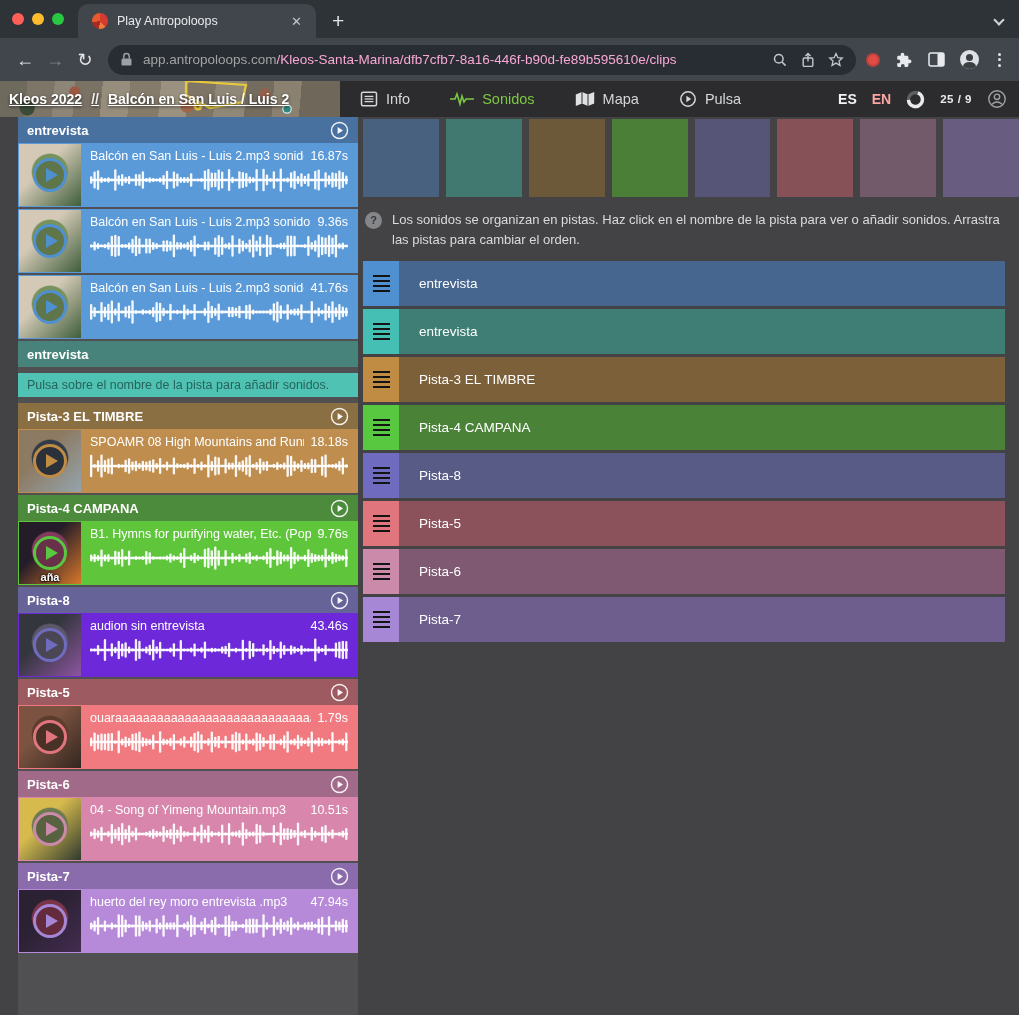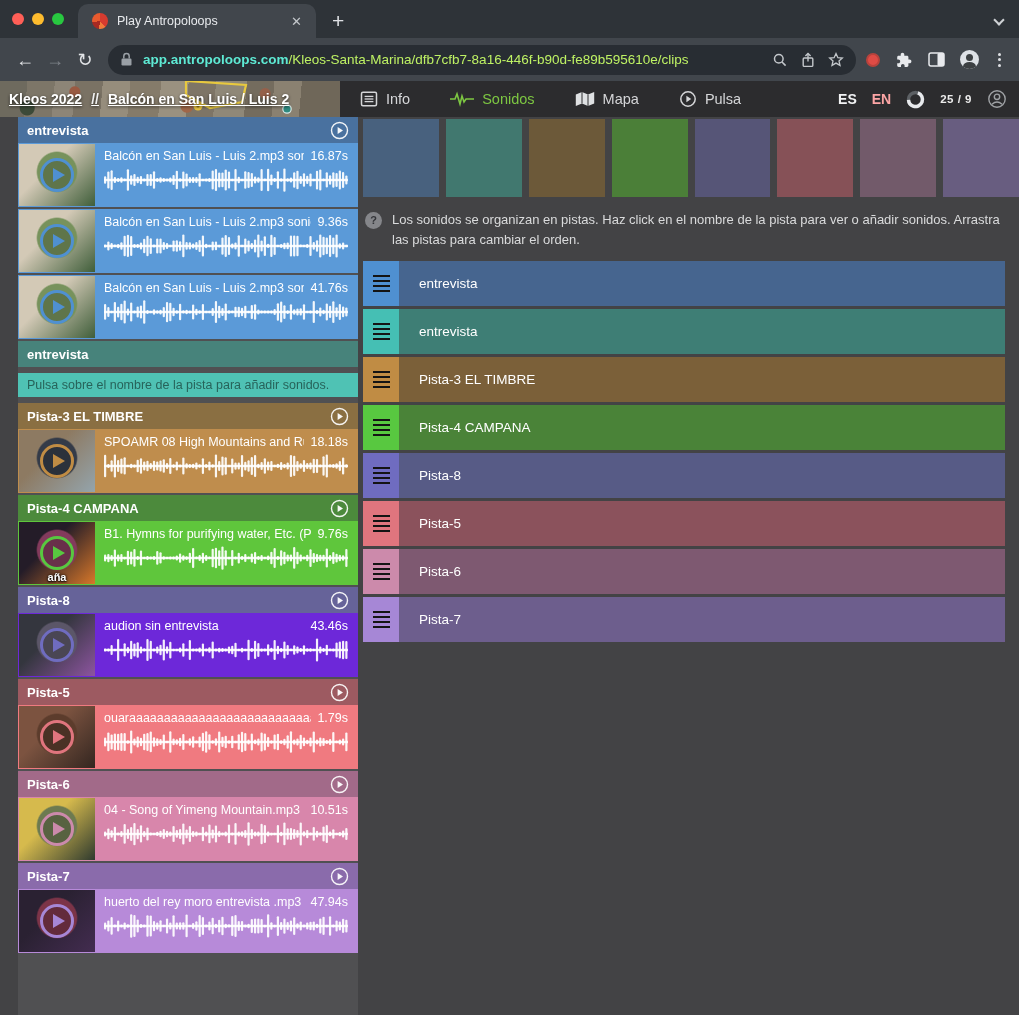--- a/index.html
+++ b/index.html
@@ -21,22 +21,22 @@
   .strip-chevron { margin-left:auto; margin-right:16px; margin-bottom:14px;
          width:8px; height:8px; border-right:2px solid #cfd2d6; border-bottom:2px solid #cfd2d6;
          transform:rotate(45deg); }
 
   .toolbar { height:43px; background:#41464c; display:flex; align-items:center; padding:0 10px; }
   .nav-btn { width:30px; text-align:center; color:#e2e4e7; font-size:18px; line-height:1; }
   .nav-btn.dim { color:#7c8187; }
   .urlbar { flex:1; height:30px; background:#282d33; border-radius:15px; display:flex;
             align-items:center; padding:0 12px; margin:0 10px 0 8px; min-width:0; }
   .url-text { font-size:13.5px; white-space:nowrap; overflow:hidden; flex:1; }
-  .url-text .domain { color:#5eead4; font-weight:700; }
-  .url-text .path { color:#bef264; }
+  .url-text .domain { color:#a3a3a3; font-weight:400; }
+  .url-text .path { color:#f9a8d4; }
   .urlbar svg, .chrome-right svg { flex:none; }
   .bar-ico { margin-left:12px; display:flex; }
   .chrome-right { display:flex; align-items:center; gap:15px; padding-right:4px; }
   .rec-dot { width:14px; height:14px; border-radius:50%; border:2.5px solid #b8423c; background:#e04b45; }
   .kebab { display:flex; flex-direction:column; gap:2.5px; padding:0 4px; }
   .kebab i { width:3px; height:3px; border-radius:50%; background:#dfe1e5; }
   .chrome-avatar { width:19px; height:19px; border-radius:50%; background:#dde1e6; position:relative; overflow:hidden; }
   .chrome-avatar .head { position:absolute; left:50%; top:3.5px; width:7px; height:7px; margin-left:-3.5px;
                          border-radius:50%; background:#3c4043; }
   .chrome-avatar .body { position:absolute; left:50%; top:11.5px; width:13px; height:9px; margin-left:-6.5px;
@@ -65,21 +65,21 @@
   .counter { color:#ececec; font-size:11.5px; font-weight:700; letter-spacing:.5px; }
 
   
   .content { flex:1; display:flex; min-height:0;margin-left:18px; }
   aside.sidebar { width:340px; flex:none; background:#505052; overflow:hidden; }
 
   .track-header { height:26px; display:flex; align-items:center; padding:0 9px; color:#fff;
                   font-size:13px; font-weight:700; }
   .track-header .tname { flex:1; white-space:nowrap; overflow:hidden; }
   .clip { height:64px; margin-bottom:2px; display:flex; padding:1px; }
-  .clip-thumb { width:76px; height:62px; flex:none; position:relative; }
+  .clip-thumb { width:62px; height:62px; flex:none; position:relative; }
   .thumb-ring { position:absolute; left:50%; top:50%; width:34px; height:34px; margin:-17px 0 0 -17px;
                 border-radius:50%; border:3px solid #fff; background:rgba(15,15,15,.22);
                 display:flex; align-items:center; justify-content:center; }
   .thumb-tri { width:0; height:0; border-left:12px solid #fff; border-top:7px solid rgba(0,0,0,0);
                border-bottom:7px solid rgba(0,0,0,0); margin-left:3px; }
   .thumb-caption { position:absolute; left:0; right:0; bottom:1px; text-align:center; color:#fff;
                    font-size:11px; font-weight:700; text-shadow:0 1px 2px #000, 0 0 3px #000; }
   .clip-body { flex:1; min-width:0; padding:5px 9px 0 9px; }
   .clip-top { display:flex; gap:6px; color:#fff; font-size:12.5px; }
   .clip-title { flex:1; white-space:nowrap; overflow:hidden; }

